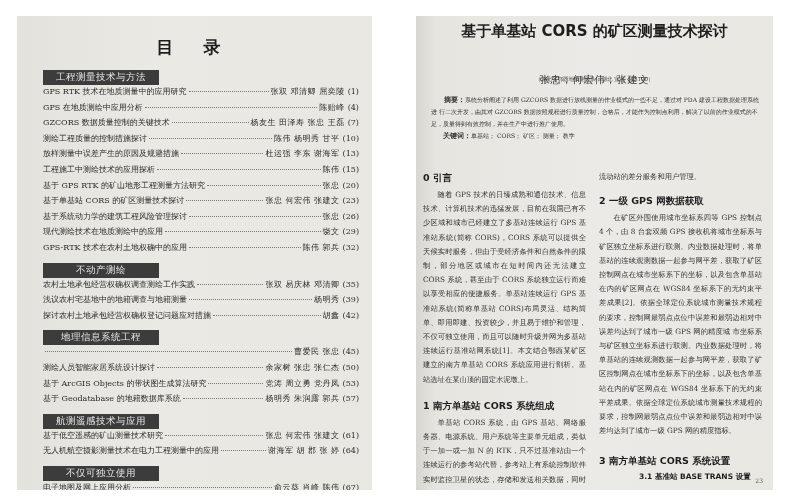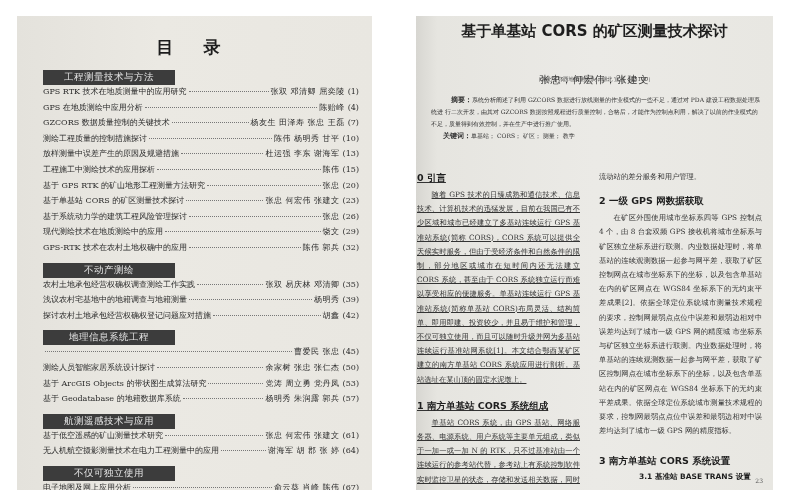--- a/index.html
+++ b/index.html
@@ -16,21 +16,21 @@
     background: linear-gradient(90deg, #d7d6d1 0%, #e6e5e0 6%, #ebeae6 50%, #e8e7e2 100%); }
 
   
   .toc-title {
     position: absolute; top: 20px; left: 0; width: 100%; text-align: center;
     font-family: "DejaVu Sans", sans-serif; font-weight: bold; font-size: 17px;
     letter-spacing: 12px; color: #1d1d1d;
   }
   .toc-body { position: absolute; top: 49px; left: 26px; width: 316px; }
   .section-bar {
-    display: inline-block; width: 132px; height: 15px; line-height: 15px;
+    display: inline-block; width: 116px; height: 15px; line-height: 15px;
     background: #3c3c3c; color: #e8e8e8; font-family: Liberation Serif, serif;
     font-size: 9.5px; text-align: center; margin: 1px 0 1px 0; letter-spacing: 0.5px;
   }
   .toc-row {
     display: flex; align-items: baseline; height: 15.6px; font-size: 8px;
     color: #2b2b2b; white-space: nowrap;
   }
   .toc-row .t { flex: 0 0 auto; text-align: center; }
   .toc-row .dots { flex: 1 1 auto; border-bottom: 1px dotted #777; margin: 0 2px; transform: translateY(-2px); min-width: 8px; }
   .toc-row .a { flex: 0 0 auto; letter-spacing: 0.5px; }
@@ -45,26 +45,26 @@
     position: absolute; top: 57px; width: 100%; text-align: center;
     font-size: 10px; color: #333; letter-spacing: 1px;
   }
   .art-affil {
     position: absolute; top: 60px; width: 100%; text-align: center;
     font-size: 5.5px; color: #444;
   }
   .abstract {
     position: absolute; top: 78px; left: 15px; width: 330px; font-size: 6px; line-height: 12px; color: #333;
   }
-  .abstract .lbl { font-family: "DejaVu Sans", sans-serif; font-weight: bold; font-size: 7px; margin-left: 20px; }
+  .abstract .lbl { font-family: "DejaVu Sans", sans-serif; font-weight: bold; font-size: 7px; margin-left: 13px; }
   .keywords { position: absolute; top: 115px; left: 27px; font-size: 6px; color: #333; }
   .keywords .lbl { font-family: "DejaVu Sans", sans-serif; font-weight: bold; font-size: 7px; }
 
   .col { position: absolute; top: 151px; width: 163px; font-size: 7.3px; line-height: 14.2px; color: #333; }
-  #col-left { left: 1px; text-decoration: underline; }
+  #col-left { left: 7px; }
   #col-right { left: 183px; top: 154px; }
   .h1 { font-family: "DejaVu Sans", sans-serif; font-weight: bold; font-size: 9.5px; color: #1e1e1e; margin: 4px 0 3px 0; line-height: 14px; }
   .h2 { font-family: "DejaVu Sans", sans-serif; font-weight: bold; font-size: 7.5px; color: #1e1e1e; line-height: 12px; margin-left: 40px; }
   .para { text-indent: 2em; text-align: justify; }
   .page-num { position: absolute; right: 10px; bottom: 6px; font-size: 6px; color: #555; }
 </style>
 </head>
 <body>
 
 <div class="page" id="left-page">

